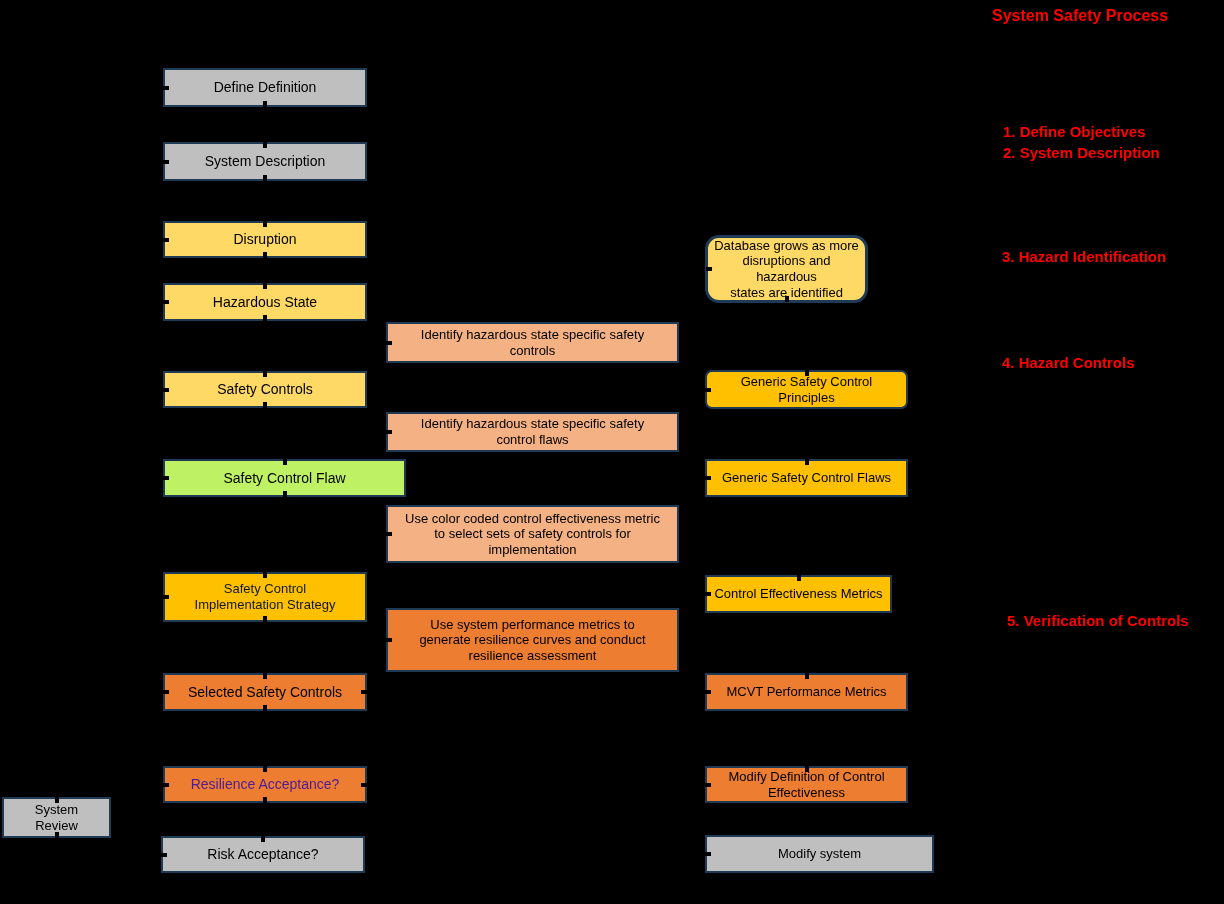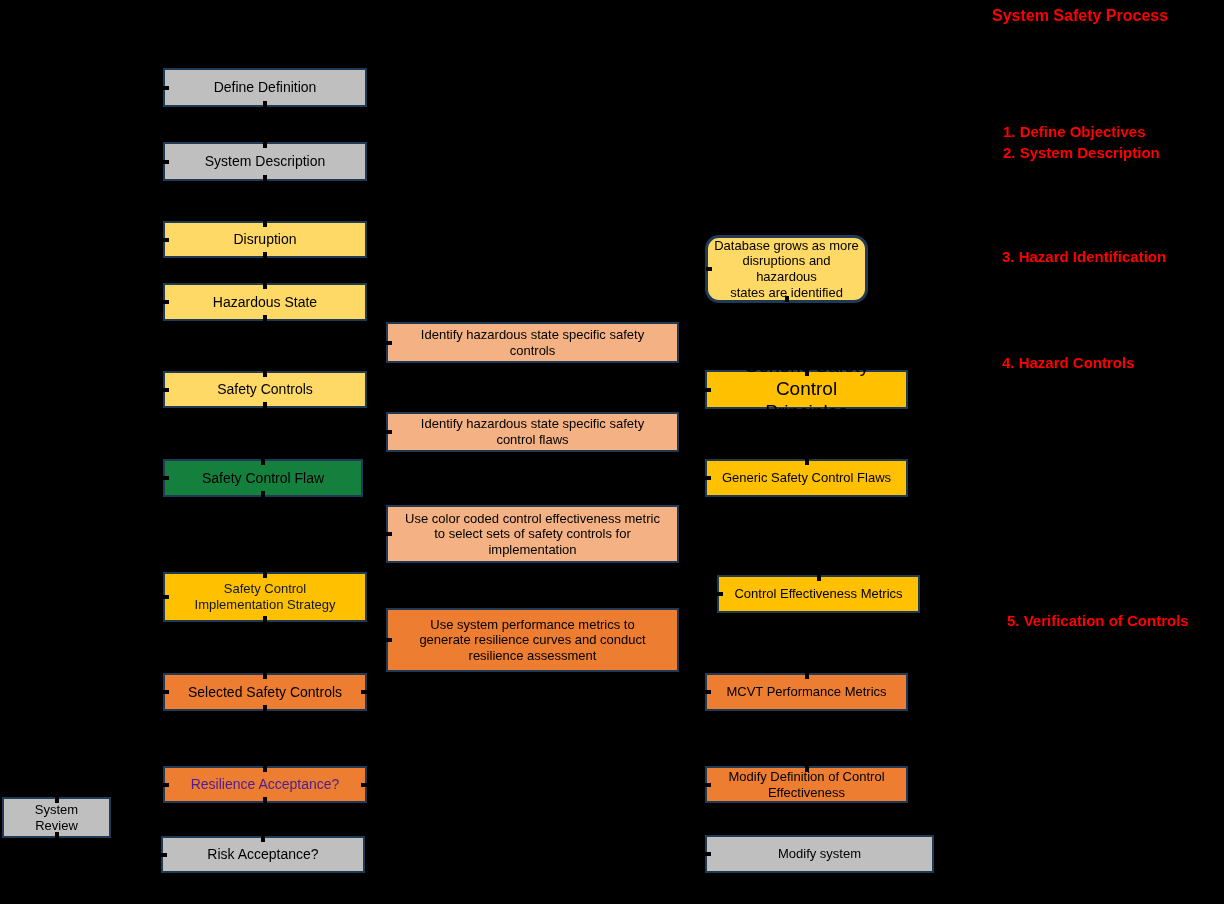--- a/index.html
+++ b/index.html
@@ -61,21 +61,21 @@
       <i class="tick tick-top"></i>
       <i class="tick tick-left"></i>
       <i class="tick tick-bottom"></i>
     </div>
     <div class="node" style="left: 163px; top: 371px; width: 204px; height: 37px; background: rgb(255, 217, 102); font-size: 14px; border-color: rgb(31, 58, 84); color: rgb(0, 0, 0);">
       <span>Safety Controls</span>
       <i class="tick tick-top"></i>
       <i class="tick tick-left"></i>
       <i class="tick tick-bottom"></i>
     </div>
-    <div class="node" style="left: 163px; top: 459px; width: 200px; height: 38px; background: #15803d; font-size: 14px; border-color: rgb(31, 58, 84); color: rgb(0, 0, 0); text-align: center;">
+    <div class="node" style="left: 163px; top: 459px; width: 243px; height: 38px; background: #bef264; font-size: 14px; border-color: rgb(31, 58, 84); color: rgb(0, 0, 0); text-align: center;">
       <span>Safety Control Flaw</span>
       <i class="tick tick-top"></i>
       <i class="tick tick-left"></i>
       <i class="tick tick-bottom"></i>
     </div>
     <div class="node" style="left: 163px; top: 572px; width: 204px; height: 50px; background: rgb(255, 192, 0); font-size: 13px; border-color: rgb(31, 58, 84); color: #0f172a;">
       <span>Safety Control
 Implementation Strategy</span>
       <i class="tick tick-top"></i>
       <i class="tick tick-left"></i>
@@ -122,32 +122,32 @@
 resilience assessment</span>
       <i class="tick tick-left"></i>
     </div>
     <div class="node rounded" style="left: 705px; top: 235px; width: 163px; height: 68px; background: rgb(255, 217, 102); font-size: 13px; border-color: rgb(31, 58, 84); color: rgb(0, 0, 0);">
       <span>Database grows as more
 disruptions and hazardous
 states are identified</span>
       <i class="tick tick-left"></i>
       <i class="tick tick-bottom"></i>
     </div>
-    <div class="node" style="left: 705px; top: 370px; width: 203px; height: 39px; background: rgb(255, 192, 0); font-size: 19px; border-color: rgb(31, 58, 84); color: rgb(0, 0, 0);">
+    <div class="node" style="left: 705px; top: 370px; width: 203px; height: 39px; background: rgb(255, 192, 0); font-size: 13px; border-color: rgb(31, 58, 84); color: rgb(0, 0, 0); border-radius: 7px;">
       <span>Generic Safety Control
 Principles</span>
       <i class="tick tick-top"></i>
       <i class="tick tick-left"></i>
     </div>
     <div class="node" style="left: 705px; top: 459px; width: 203px; height: 38px; background: rgb(255, 192, 0); font-size: 13px; border-color: rgb(31, 58, 84); color: rgb(0, 0, 0);">
       <span>Generic Safety Control Flaws</span>
       <i class="tick tick-top"></i>
       <i class="tick tick-left"></i>
     </div>
-    <div class="node" style="left: 705px; top: 575px; width: 203px; height: 38px; background: rgb(255, 192, 0); font-size: 13px; border-color: rgb(31, 58, 84); color: rgb(0, 0, 0); margin-left: 12px;">
+    <div class="node" style="left: 705px; top: 575px; width: 187px; height: 38px; background: rgb(255, 192, 0); font-size: 13px; border-color: rgb(31, 58, 84); color: rgb(0, 0, 0);">
       <span>Control Effectiveness Metrics</span>
       <i class="tick tick-top"></i>
       <i class="tick tick-left"></i>
     </div>
     <div class="node" style="left: 705px; top: 673px; width: 203px; height: 38px; background: rgb(237, 125, 49); font-size: 13px; border-color: rgb(31, 58, 84); color: rgb(0, 0, 0);">
       <span>MCVT Performance Metrics</span>
       <i class="tick tick-top"></i>
       <i class="tick tick-left"></i>
     </div>
     <div class="node" style="left: 705px; top: 766px; width: 203px; height: 37px; background: rgb(237, 125, 49); font-size: 13px; border-color: rgb(31, 58, 84); color: rgb(0, 0, 0);">

